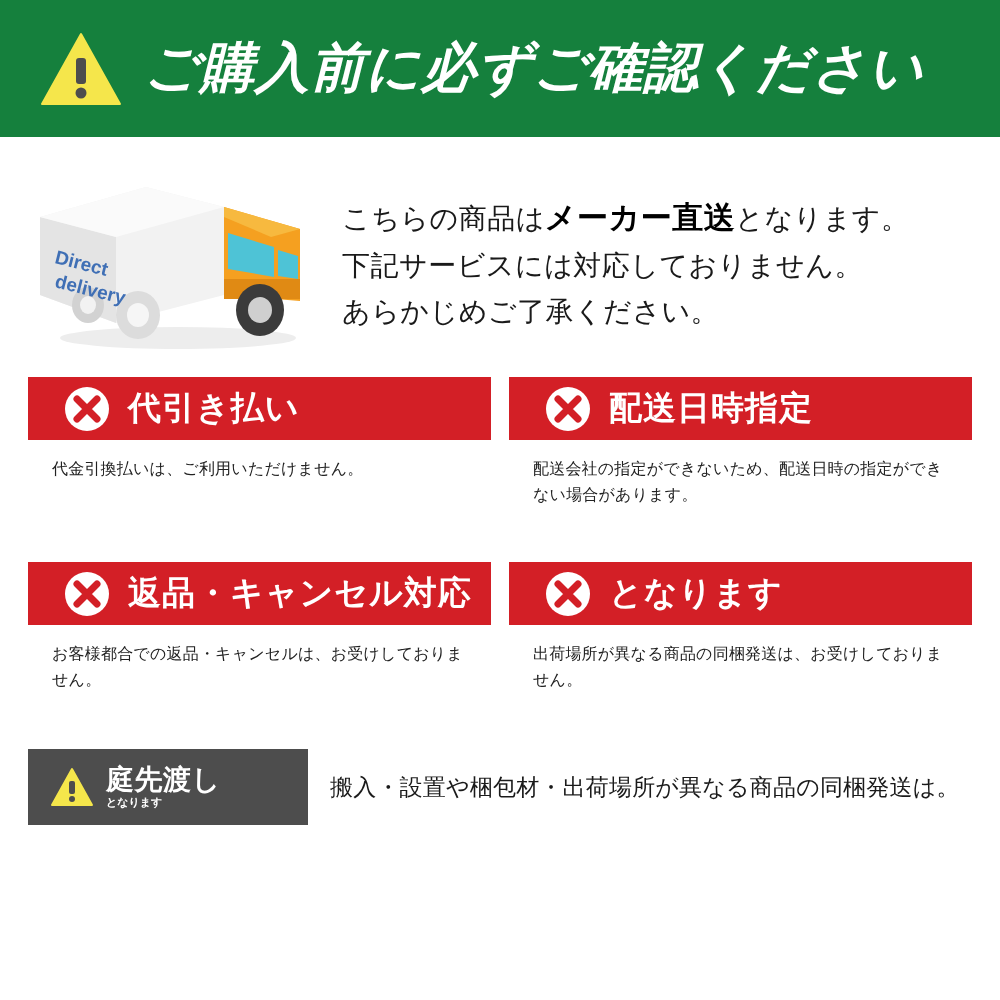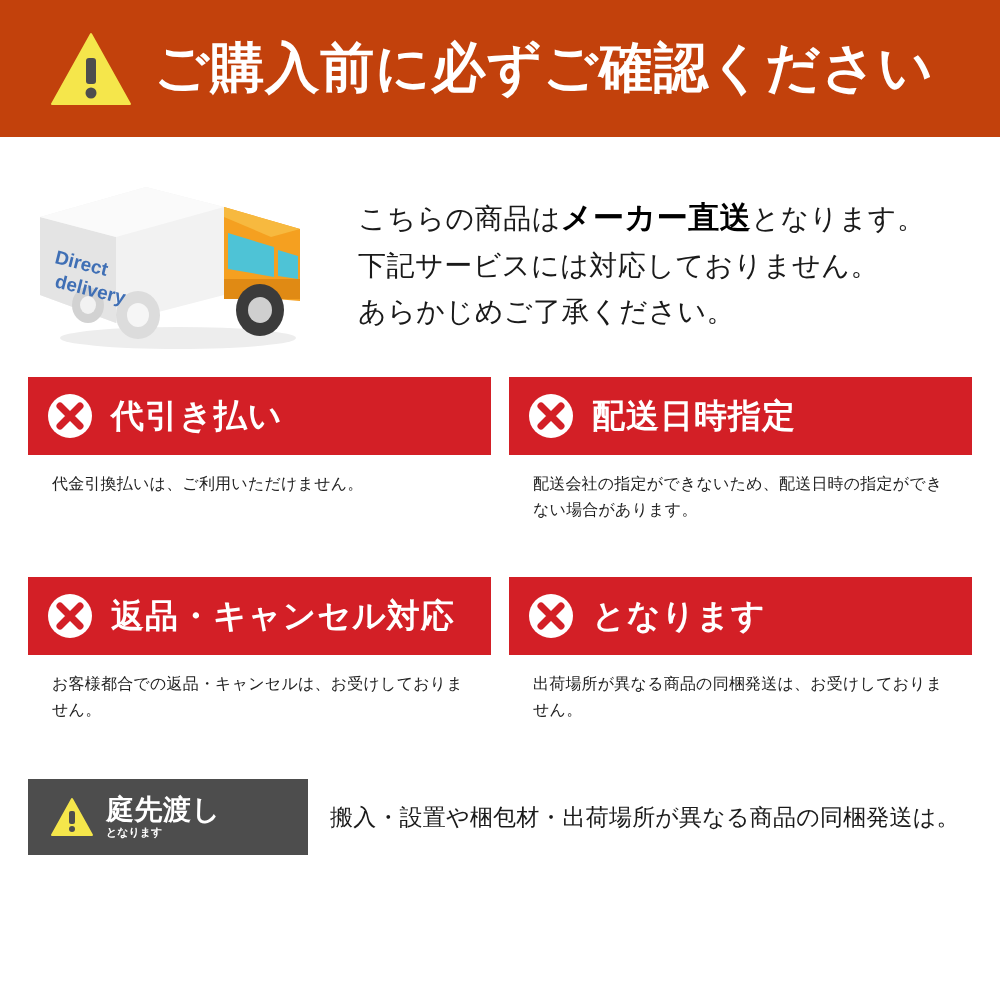--- a/index.html
+++ b/index.html
@@ -13,24 +13,25 @@
     position: relative;
     width: 1000px; height: 1000px;
     background: #ffffff;
   }
 
   
   .header {
     position: absolute;
     left: 0; top: 0;
     width: 1000px; height: 137px;
-    background: #c2410c;
-    display: flex;
-    align-items: center;
-    padding-left: 50px;
+    background: #15803d;
+    display: flex;
+    align-items: center;
+    padding-left: 40px;
+    font-style: italic;
   }
   .warn-tri {
     position: relative;
     width: 82px; height: 74px;
     flex: 0 0 auto;
   }
   .warn-tri svg { display: block; }
   .header-title {
     color: #ffffff;
     font-size: 54px;
@@ -55,21 +56,21 @@
     align-items: flex-start;
     height: 218px;
   }
   .truck {
     position: relative;
     width: 310px; height: 200px;
     flex: 0 0 auto;
   }
   .truck svg { display: block; }
   .intro-text {
-    margin-left: 20px;
+    margin-left: 4px;
     margin-top: 38px;
     font-size: 28px;
     line-height: 1.62;
     color: #1a1a1a;
     letter-spacing: 0.5px;
   }
   .intro-text .strong {
     font-weight: bold;
     font-size: 31px;
     color: #000;
@@ -79,24 +80,24 @@
   .cards {
     display: grid;
     grid-template-columns: 1fr 1fr;
     column-gap: 18px;
     row-gap: 14px;
     margin-top: 4px;
   }
   .card { width: 100%; }
   .card-head {
     background: #d31f26;
-    height: 78px;
-    display: flex;
-    align-items: center;
-    padding-left: 19px;
+    height: 63px;
+    display: flex;
+    align-items: center;
+    padding-left: 36px;
   }
   .x-badge {
     width: 46px; height: 46px;
     flex: 0 0 auto;
   }
   .x-badge svg { display: block; }
   .card-title {
     color: #ffffff;
     font-size: 33px;
     font-weight: bold;

